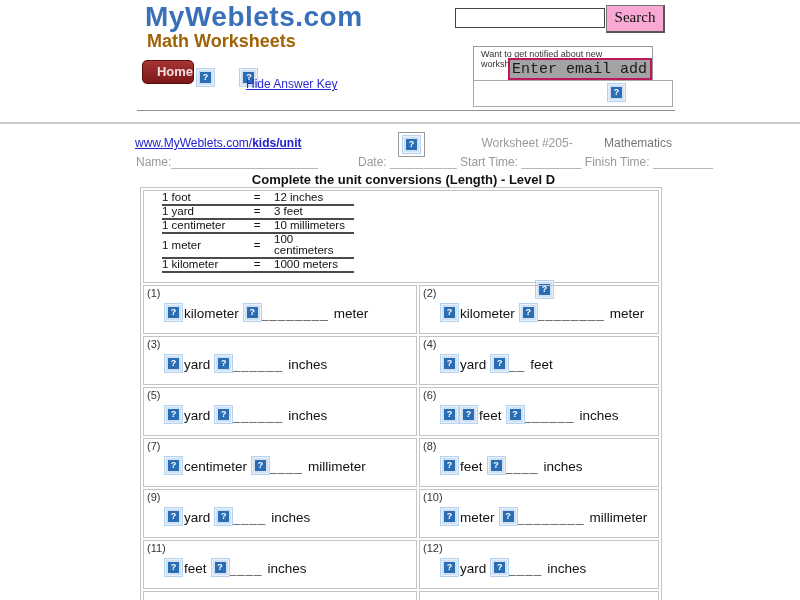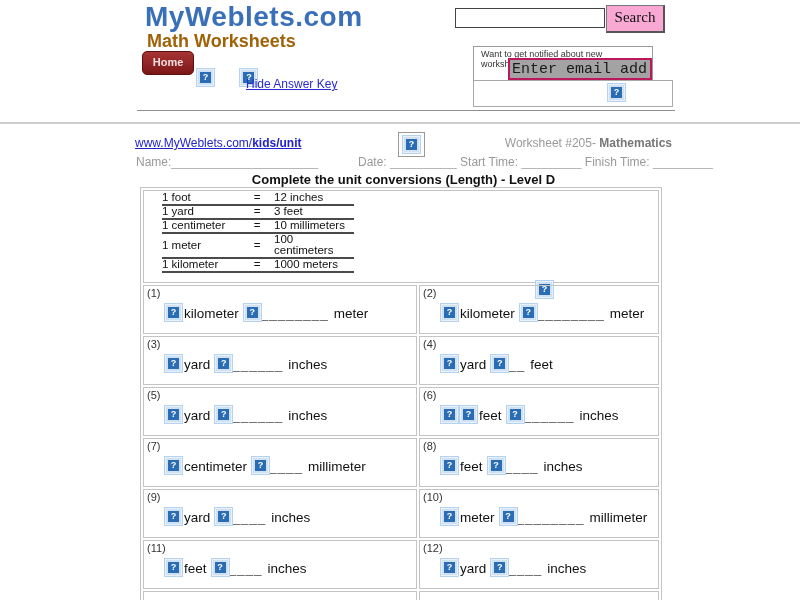--- a/index.html
+++ b/index.html
@@ -12,40 +12,40 @@
   
   .logo-title{left:145px;top:1px;font-size:28px;font-weight:bold;color:#3a70ba;letter-spacing:0.5px;}
   .logo-subtitle{left:147px;top:31px;font-size:18px;font-weight:bold;color:#a16207;}
 
   .search-input{left:455px;top:8px;width:142px;height:16px;border:1px solid #444;background:#fff;
     font-family:"Liberation Serif",serif;font-size:13px;padding:1px 3px;}
   .search-btn{left:606px;top:5px;width:56px;height:25px;background:#f9a8d4;border:1px solid #777;
     border-right:2px solid #555;border-bottom:2px solid #555;
     font-family:"Liberation Serif",serif;font-size:15px;color:#111;text-align:center;line-height:23px;cursor:pointer;}
 
-  .home-btn{left:142px;top:51px;width:50px;height:22px;border-radius:5px;
+  .home-btn{left:142px;top:60px;width:50px;height:22px;border-radius:5px;
     background:linear-gradient(#a63434,#7c1717);border:1px solid #5c0e0e;
-    color:#f3dede;font-size:11px;font-weight:bold;text-align:center;line-height:21px;cursor:pointer;}
+    color:#f3dede;font-size:13px;font-weight:bold;text-align:right;line-height:21px;cursor:pointer;}
   .hide-key{left:246px;top:77px;font-size:12px;color:#2a2ad0;text-decoration:underline;cursor:pointer;}
 
   .notify-box{left:473px;top:46px;width:178px;height:33px;border:1px solid #999;}
   .notify-prompt{left:481px;top:49px;width:170px;font-size:9px;color:#333;}
   .email-input{left:508px;top:58px;width:136px;height:18px;background:#a3a3a3;border:2px solid #be185d;
     font-family:Liberation Mono, monospace;font-size:15px;color:#1a1a1a;padding:0 2px;}
   .notify-box2{left:473px;top:80px;width:198px;height:25px;border:1px solid #aaa;}
 
   .hr-line{left:137px;top:110px;width:538px;height:1px;background:#909090;}
   .page-divider{left:0;top:122px;width:800px;height:2px;background:#cccccc;}
 
   
   .site-link{left:135px;top:136px;font-size:12px;color:#2222cc;text-decoration:underline;cursor:pointer;}
   .site-link b{font-weight:bold;}
   .help-box{left:398px;top:132px;width:27px;height:25px;border:1px solid #999;background:#fff;text-align:center;padding-top:3px;box-sizing:border-box;}
   .ws-num{left:422px;top:136px;width:250px;text-align:right;font-size:12px;color:#999;}
-  .ws-num b{color:#777;font-weight:bold;}
+  .ws-num b{color:#777;font-weight:normal;margin-left:28px;}
   .name-row{left:136px;top:155px;font-size:12px;color:#999;}
   .blankline{color:#aaa;}
   .date-row{left:358px;top:155px;width:314px;font-size:12px;color:#999;white-space:nowrap;}
   .ws-title{left:135px;top:172px;width:537px;text-align:center;font-size:13px;font-weight:bold;color:#111;}
 
   
   .main-table{left:140px;top:187px;width:522px;border:1px solid #c4c4c4;padding:2px;box-sizing:border-box;}
   .remember-cell{position:relative;border:1px solid #c4c4c4;height:91px;margin-bottom:2px;}
   .rem-head{margin:5px 0 0 18px;font-size:12px;font-weight:bold;color:#111;}
   .rem-table{margin:1px 0 0 18px;border-collapse:collapse;width:192px;}

